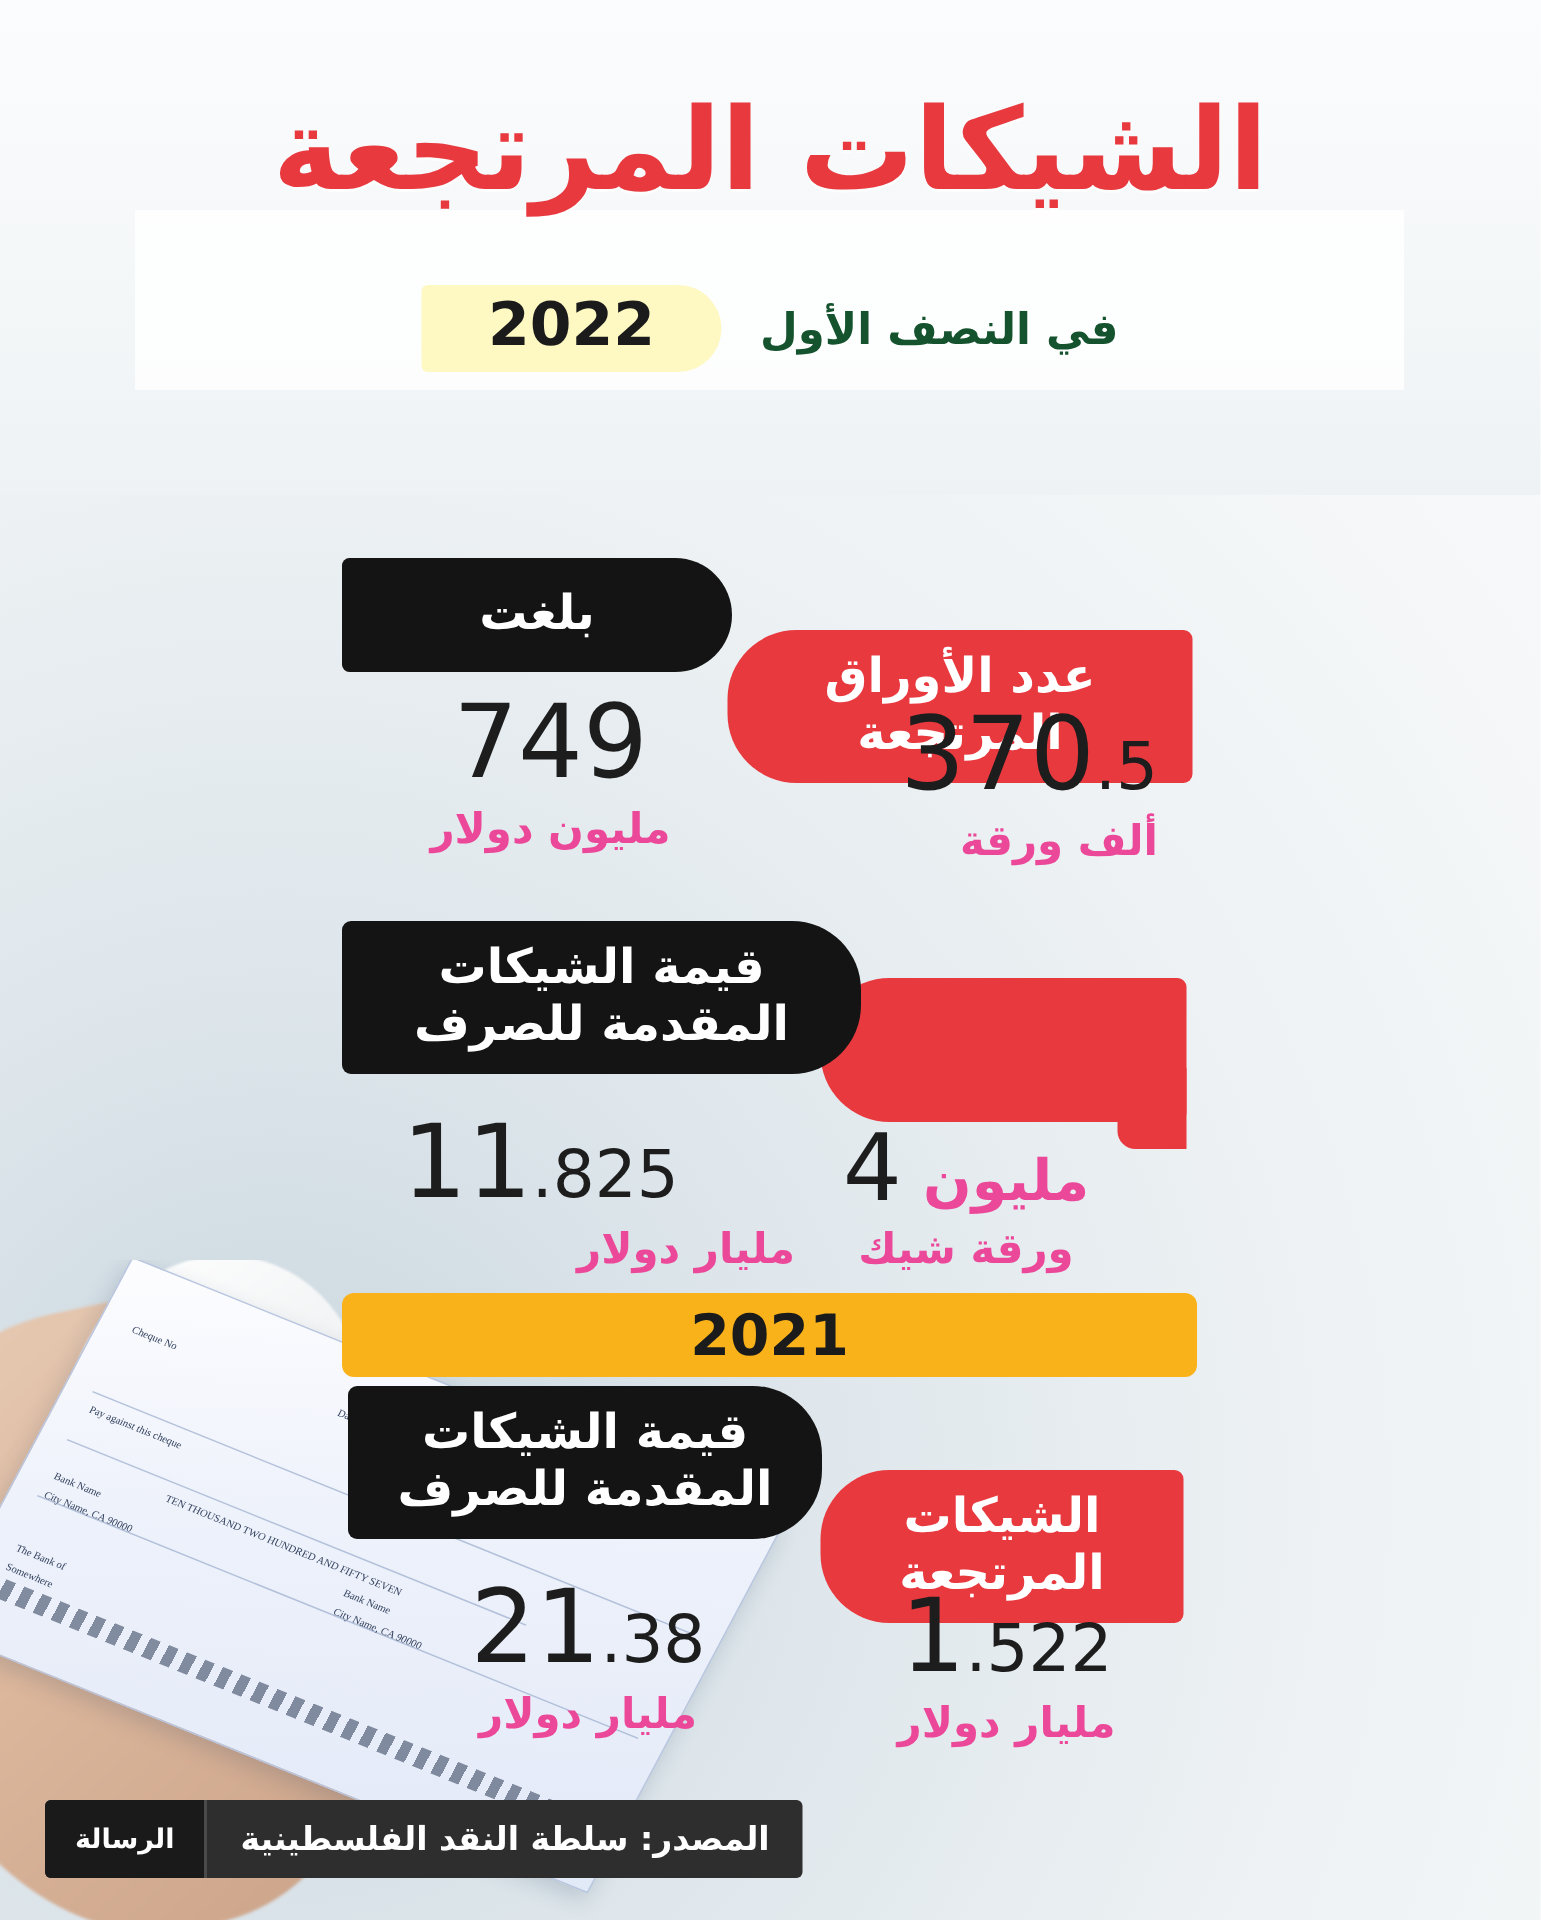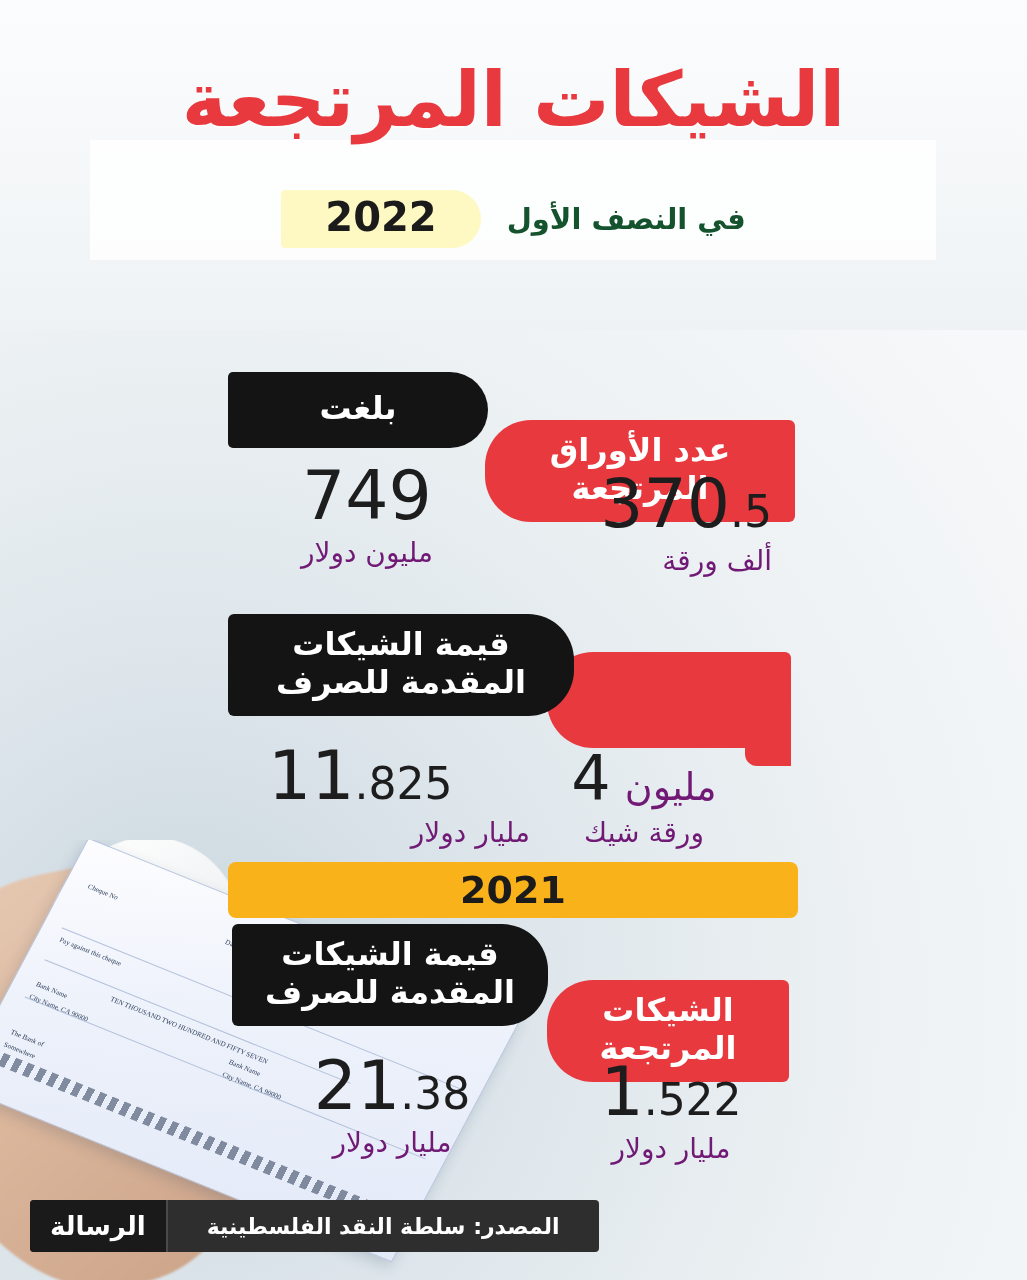--- a/index.html
+++ b/index.html
@@ -168,22 +168,22 @@
     color: #1d1d1d;
     line-height: 1;
     direction: ltr;
     white-space: nowrap;
     font-family: "DejaVu Sans", "Liberation Sans", sans-serif;
   }
   .num .int { font-size: 68px; }
   .num .dec { font-size: 44px; }
   .unit {
     font-size: 28px;
-    font-weight: 400;
-    color: #701a75;
+    font-weight: 700;
+    color: #ec4899;
     margin-top: 6px;
     white-space: nowrap;
   }
 
   
   .blk-a-tag { position: absolute; top: 372px; right: 232px; width: 310px; font-size: 32px; }
   .blk-a-num { position: absolute; top: 470px; right: 255px; text-align: right; width: 250px; }
   .blk-b-tag { position: absolute; top: 372px; left: 228px; width: 260px; font-size: 32px; padding-top: 18px; padding-bottom: 20px; }
   .blk-b-num { position: absolute; top: 462px; left: 262px; text-align: center; width: 210px; }
 
@@ -246,28 +246,28 @@
     flex-direction: row;
     align-items: stretch;
     background: #2e2e2e;
     border-radius: 4px;
     overflow: hidden;
   }
   .footer-src {
     color: #ffffff;
     font-size: 22px;
     font-weight: 700;
-    padding: 0 39px;
+    padding: 0 22px;
     display: flex;
     align-items: center;
   }
   .footer-logo {
     background: #1a1a1a;
     color: #ffffff;
-    font-size: 26px;
+    font-size: 18px;
     font-weight: 800;
     padding: 0 20px;
     display: flex;
     align-items: center;
     letter-spacing: -1px;
     border-right: 2px solid #4a4a4a;
   }
 </style>
 </head>
 <body>

